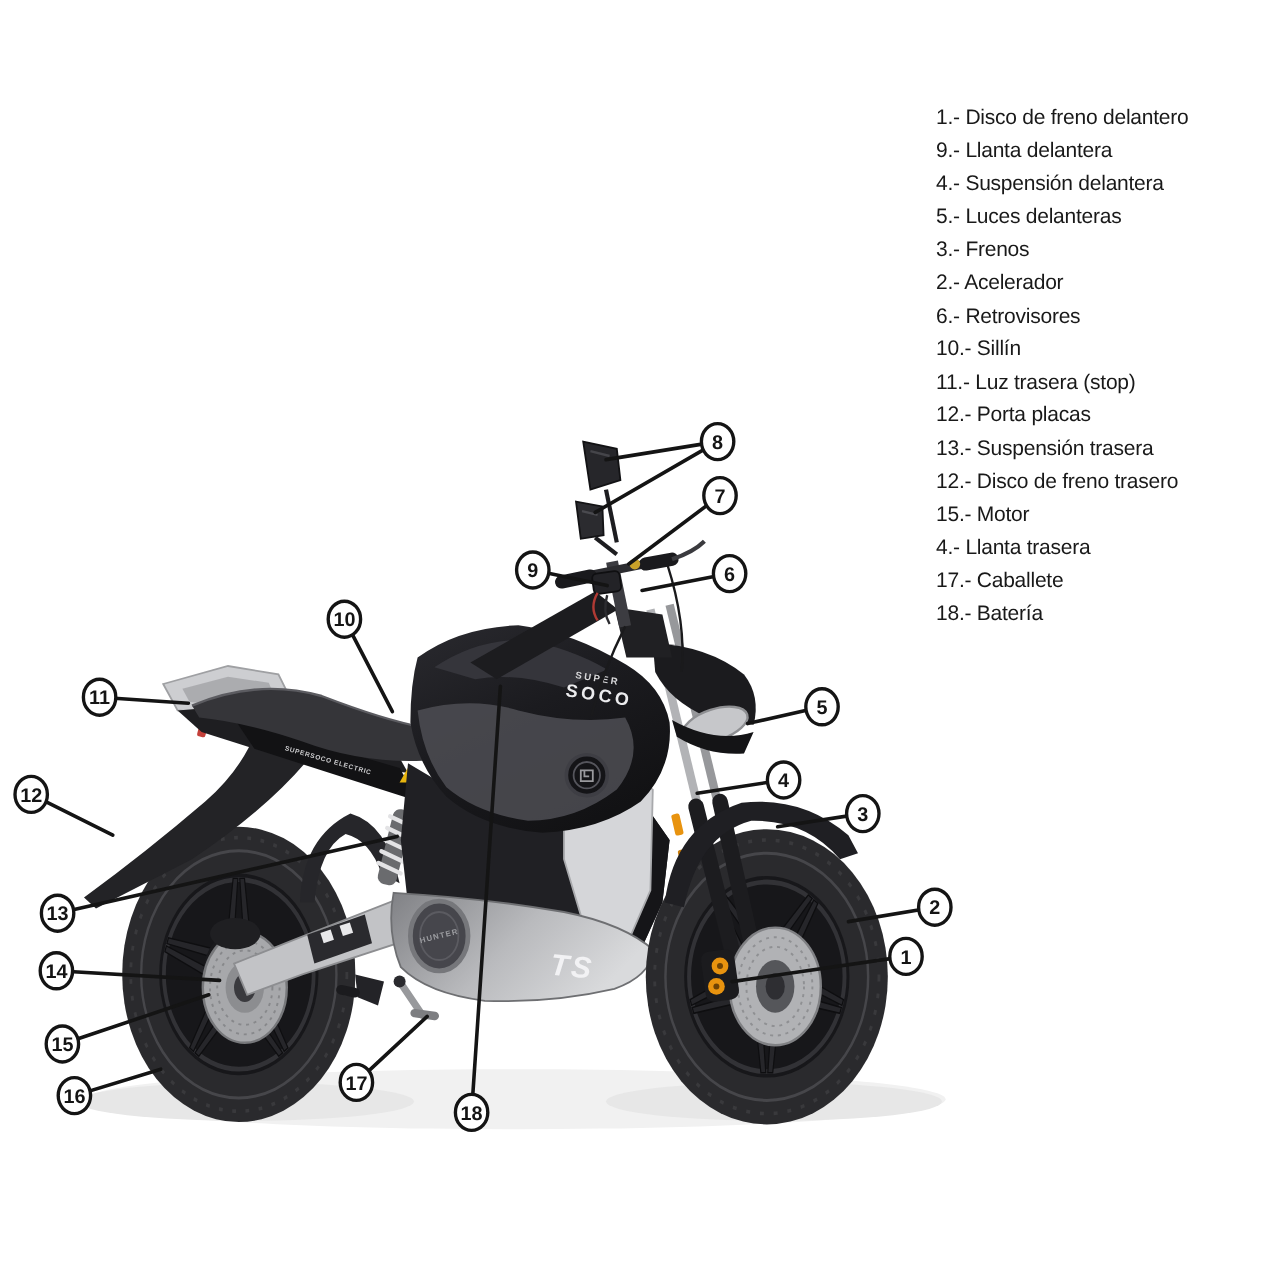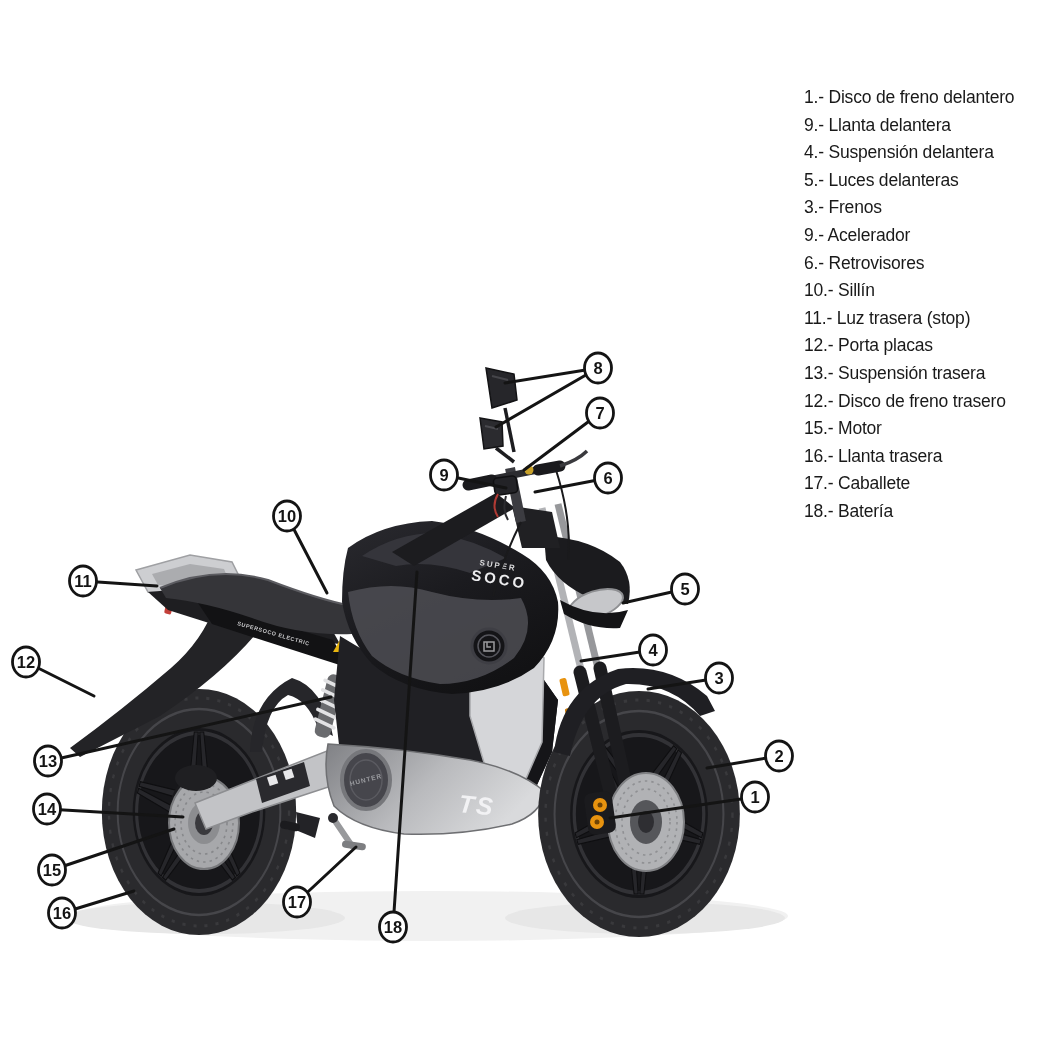--- a/index.html
+++ b/index.html
@@ -1,19 +1,19 @@
 <!DOCTYPE html>
 <html><head>
 <meta charset="utf-8">
 <style>
   html,body{margin:0;padding:0;background:#ffffff;}
   .stage{position:relative;width:1054px;height:1054px;background:#ffffff;overflow:hidden;
          font-family:"Liberation Sans",sans-serif;}
   .bike-svg{position:absolute;left:0;top:0;}
-  .legend{position:absolute;left:804px;top:84px;width:242px;color:#191919;
+  .legend{position:absolute;left:780px;top:84px;width:242px;color:#191919;
           font-size:17.5px;letter-spacing:-0.2px;line-height:27.6px;font-weight:500;}
   .legend-item{white-space:nowrap;}
   .callout-line{stroke:#141414;stroke-width:3;stroke-linecap:round;}
   .callout-bubble{fill:#ffffff;stroke:#141414;stroke-width:2.8;}
   .callout-num{font-family:"Liberation Sans",sans-serif;font-size:16.5px;font-weight:700;
                fill:#141414;text-anchor:middle;}
   .brand-super{font-size:8px;letter-spacing:2px;fill:#d8d8da;font-weight:700;}
   .brand-soco{font-size:15px;letter-spacing:3px;fill:#ececee;font-weight:700;}
   .brand-ts{font-size:25px;font-weight:700;font-style:italic;fill:#f2f2f4;letter-spacing:2px;}
   .brand-hunter{font-size:6.5px;letter-spacing:1px;fill:#9b9ca0;font-weight:700;text-anchor:middle;}
@@ -329,25 +329,25 @@
         </g>
       </g>
   </svg>
 
   <div class="legend">
       <div class="legend-item">1.- Disco de freno delantero</div>
       <div class="legend-item">9.- Llanta delantera</div>
       <div class="legend-item">4.- Suspensión delantera</div>
       <div class="legend-item">5.- Luces delanteras</div>
       <div class="legend-item">3.- Frenos</div>
-      <div class="legend-item">9.- Acelerador</div>
+      <div class="legend-item">2.- Acelerador</div>
       <div class="legend-item">6.- Retrovisores</div>
       <div class="legend-item">10.- Sillín</div>
       <div class="legend-item">11.- Luz trasera (stop)</div>
       <div class="legend-item">12.- Porta placas</div>
       <div class="legend-item">13.- Suspensión trasera</div>
       <div class="legend-item">12.- Disco de freno trasero</div>
       <div class="legend-item">15.- Motor</div>
-      <div class="legend-item">16.- Llanta trasera</div>
+      <div class="legend-item">4.- Llanta trasera</div>
       <div class="legend-item">17.- Caballete</div>
       <div class="legend-item">18.- Batería</div>
     </div>
 </div>
 
 </body></html>

